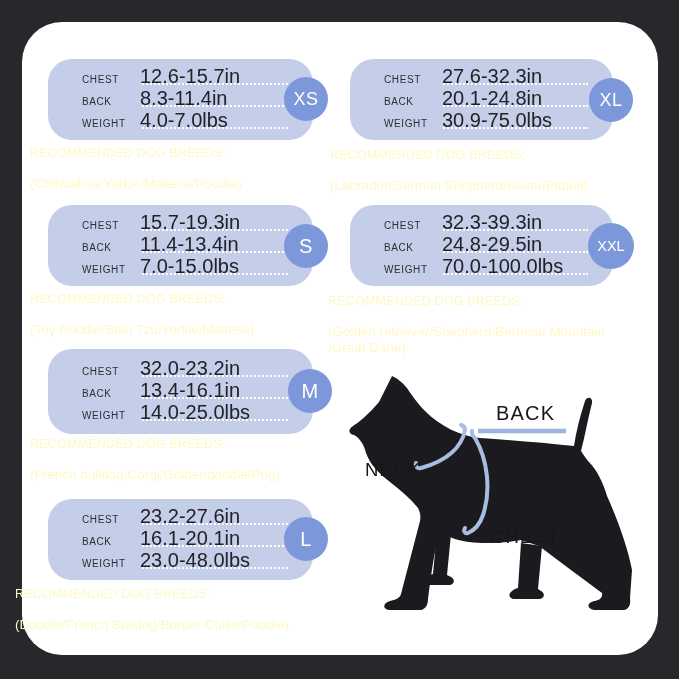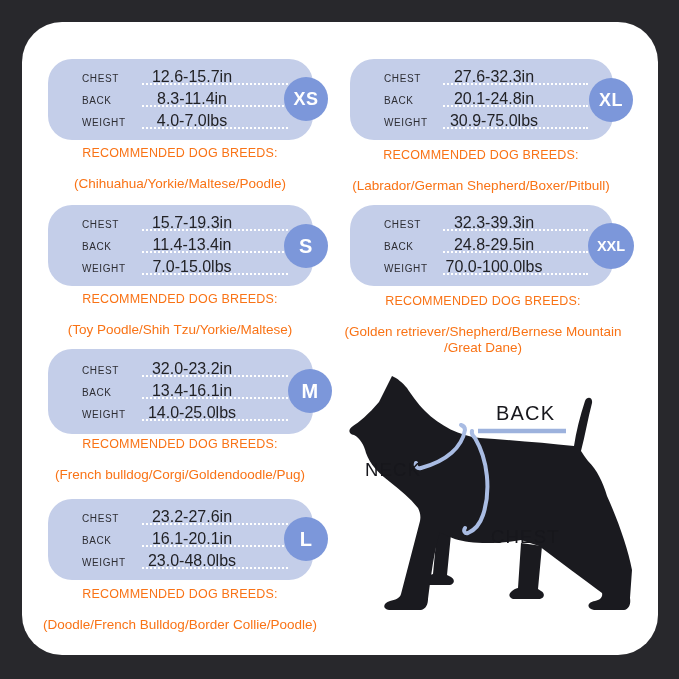--- a/index.html
+++ b/index.html
@@ -17,33 +17,33 @@
     position:absolute;background:#c4cee9;border-radius:24px;
     box-sizing:border-box;padding:7px 16px 0 34px;
   }
   .mrow{display:flex;align-items:baseline;position:relative;height:22px;line-height:21px;}
   .mleader{position:absolute;left:0;right:9px;bottom:3px;border-bottom:2px dotted #ffffff;z-index:0;}
   .mlabel{
     font-size:10px;letter-spacing:0.6px;color:#2d2d33;
     min-width:58px;max-width:58px;background:#c4cee9;position:relative;z-index:2;
   }
   .mvalue{
-    position:relative;z-index:1;width:104px;text-align:center;
-    font-size:16px;color:#222226;white-space:nowrap;
+    position:relative;z-index:1;width:104px;
+    font-size:20px;color:#222226;white-space:nowrap;
   }
   
   .badge{
     position:absolute;width:44px;height:44px;border-radius:50%;
-    background:#7c97da;color:#ffffff;font-weight:bold;font-size:18px;
+    background:#7c97da;color:#ffffff;font-weight:normal;font-size:18px;
     display:flex;align-items:center;justify-content:center;letter-spacing:0.5px;
   }
   .badge.single{font-size:20px;}
   .badge.xxl{width:46px;height:46px;font-size:14.5px;letter-spacing:0;}
   
-  .breeds{position:absolute;text-align:center;color:#f97316;}
+  .breeds{position:absolute;text-align:left;color:#fef9c3;}
   .breeds .rec{font-size:12.5px;letter-spacing:0.2px;}
   .breeds .names{font-size:13.5px;line-height:1.2;white-space:pre-line;margin-top:16px;}
   
   .dog{position:absolute;left:345px;top:366px;width:315px;height:288px;}
   .dog svg{position:absolute;left:0;top:0;}
   .diagram-label{
     position:absolute;color:#17171c;letter-spacing:1.2px;line-height:1;
   }
   .lbl-back{left:151px;top:37px;font-size:20px;}
   .lbl-neck{left:20px;top:95px;font-size:18.5px;}

